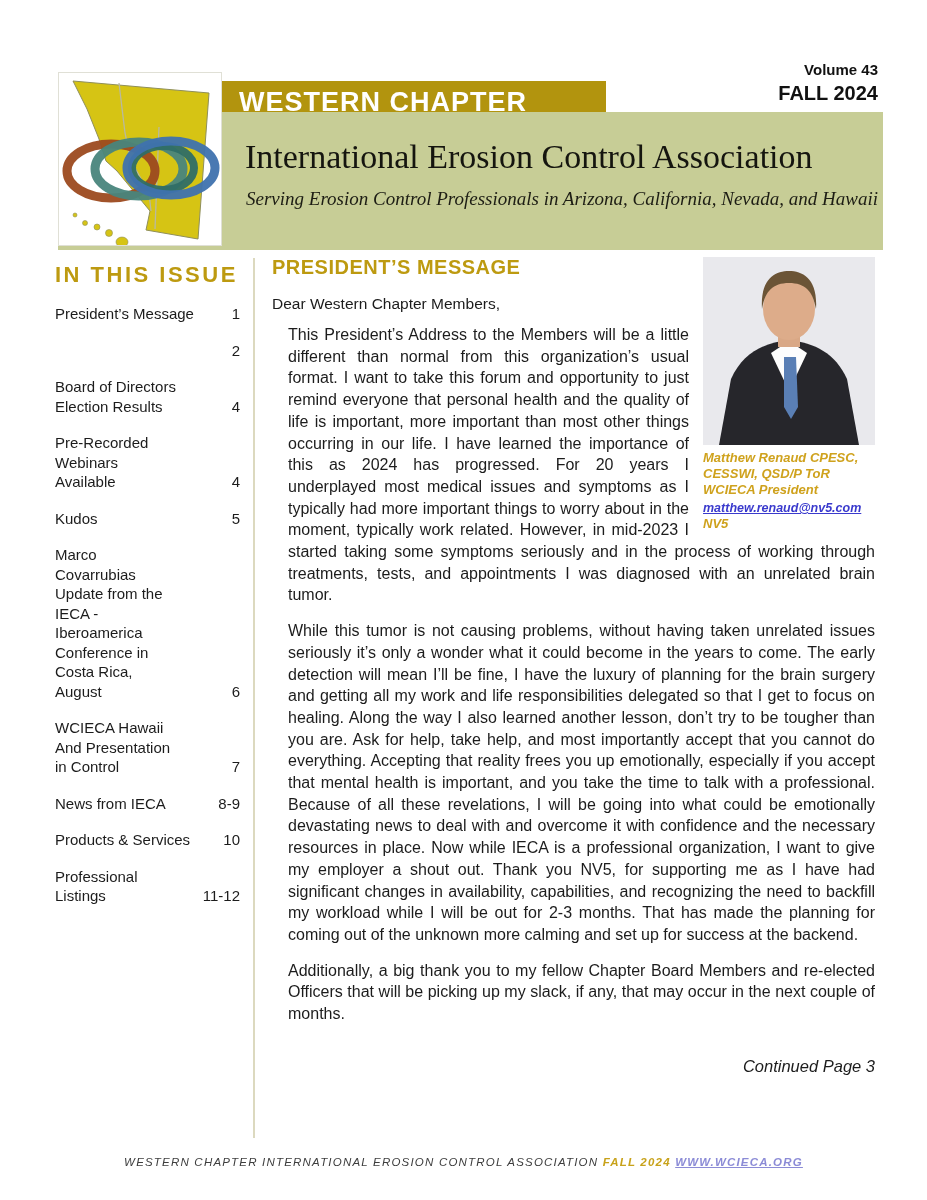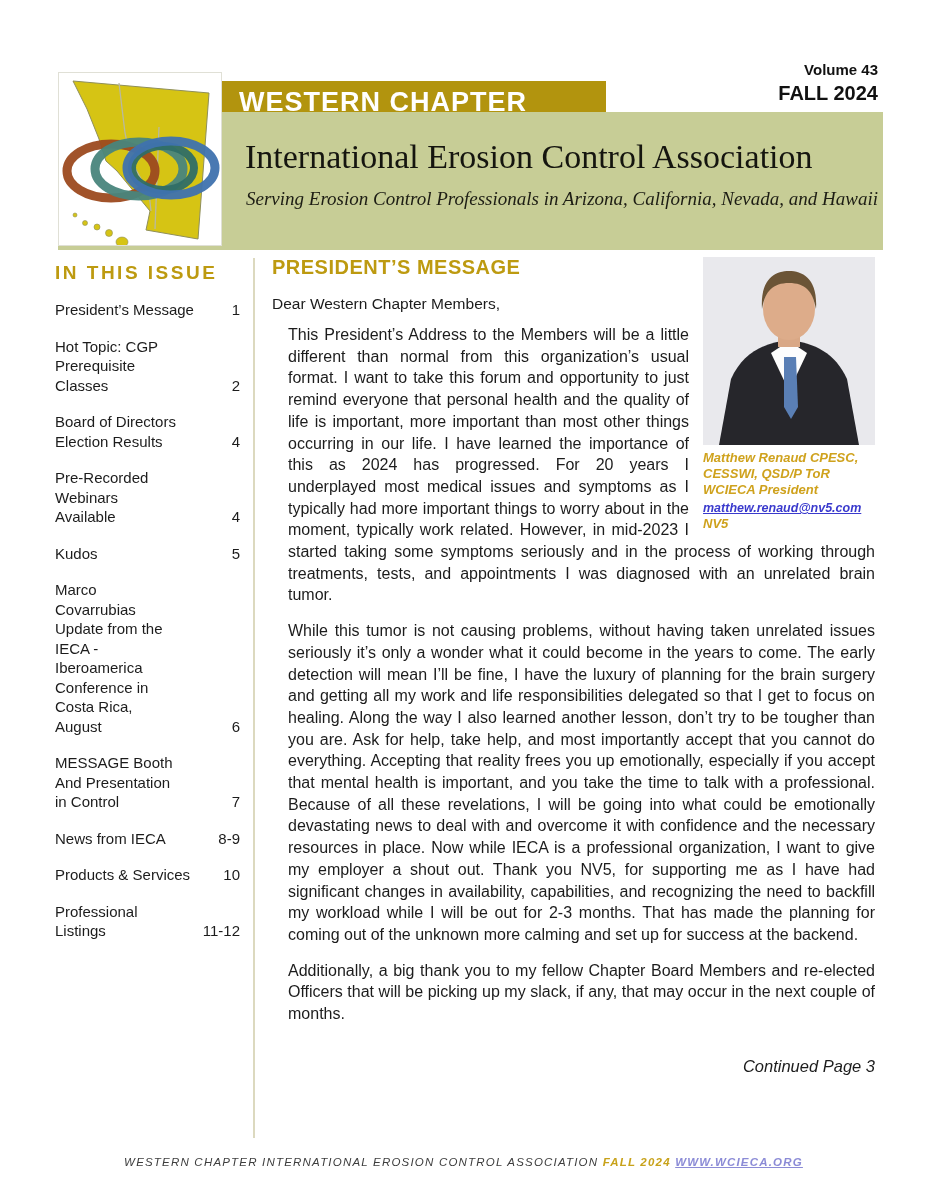--- a/index.html
+++ b/index.html
@@ -18,21 +18,21 @@
   .tagline{position:absolute;left:188px;top:76px;font-family:"Liberation Serif",serif;
              font-style:italic;font-size:19px;color:#1d1d14;white-space:nowrap;}
   .logo-box{position:absolute;left:58px;top:72px;width:164px;height:174px;background:#fff;
              z-index:2;border:1px solid #e0e0d6;box-sizing:border-box;}
   .issue-info{position:absolute;right:49px;top:60px;text-align:right;z-index:3;}
   .issue-info .vol{font-size:15px;font-weight:bold;line-height:20px;color:#111;}
   .issue-info .season{font-size:20px;font-weight:bold;line-height:26px;color:#111;}
 
   
   .sidebar{position:absolute;left:55px;top:262px;width:185px;}
-  .toc-heading{color:var(--accent_gold,#bd9a10);font-weight:bold;font-size:19px;
+  .toc-heading{color:var(--accent_gold,#bd9a10);font-weight:bold;font-size:22px;
              letter-spacing:2.5px;margin-bottom:16px;white-space:nowrap;}
   .toc-item{display:flex;align-items:flex-end;margin-bottom:17px;}
   .toc-label{font-size:15px;line-height:19.5px;color:#1c1c1c;}
   .toc-page{margin-left:auto;font-size:15px;line-height:19.5px;color:#1c1c1c;padding-left:6px;}
   .divider{position:absolute;left:253px;top:258px;width:2px;height:880px;
              background:var(--divider,#dcd9bf);}
 
   
   .main{position:absolute;left:272px;top:255px;width:603px;}
   .article-heading{color:var(--accent_gold,#bd9a10);font-weight:bold;font-size:20px;
@@ -98,25 +98,20 @@
   <aside class="sidebar">
     <div class="toc-heading">IN THIS ISSUE</div>
     <div id="toc-list">
         <div class="toc-item">
           <div class="toc-label">
             <div>President’s Message</div>
           </div>
           <div class="toc-page">1</div>
         </div>
         <div class="toc-item">
-          <div class="toc-label">
-            <div>Hot Topic: CGP</div>
-            <div>Prerequisite</div>
-            <div>Classes</div>
-          </div>
           <div class="toc-page">2</div>
         </div>
         <div class="toc-item">
           <div class="toc-label">
             <div>Board of Directors</div>
             <div>Election Results</div>
           </div>
           <div class="toc-page">4</div>
         </div>
         <div class="toc-item">
@@ -141,21 +136,21 @@
             <div>IECA -</div>
             <div>Iberoamerica</div>
             <div>Conference in</div>
             <div>Costa Rica,</div>
             <div>August</div>
           </div>
           <div class="toc-page">6</div>
         </div>
         <div class="toc-item">
           <div class="toc-label">
-            <div>MESSAGE Booth</div>
+            <div>WCIECA Hawaii</div>
             <div>And Presentation</div>
             <div>in Control</div>
           </div>
           <div class="toc-page">7</div>
         </div>
         <div class="toc-item">
           <div class="toc-label">
             <div>News from IECA</div>
           </div>
           <div class="toc-page">8-9</div>

